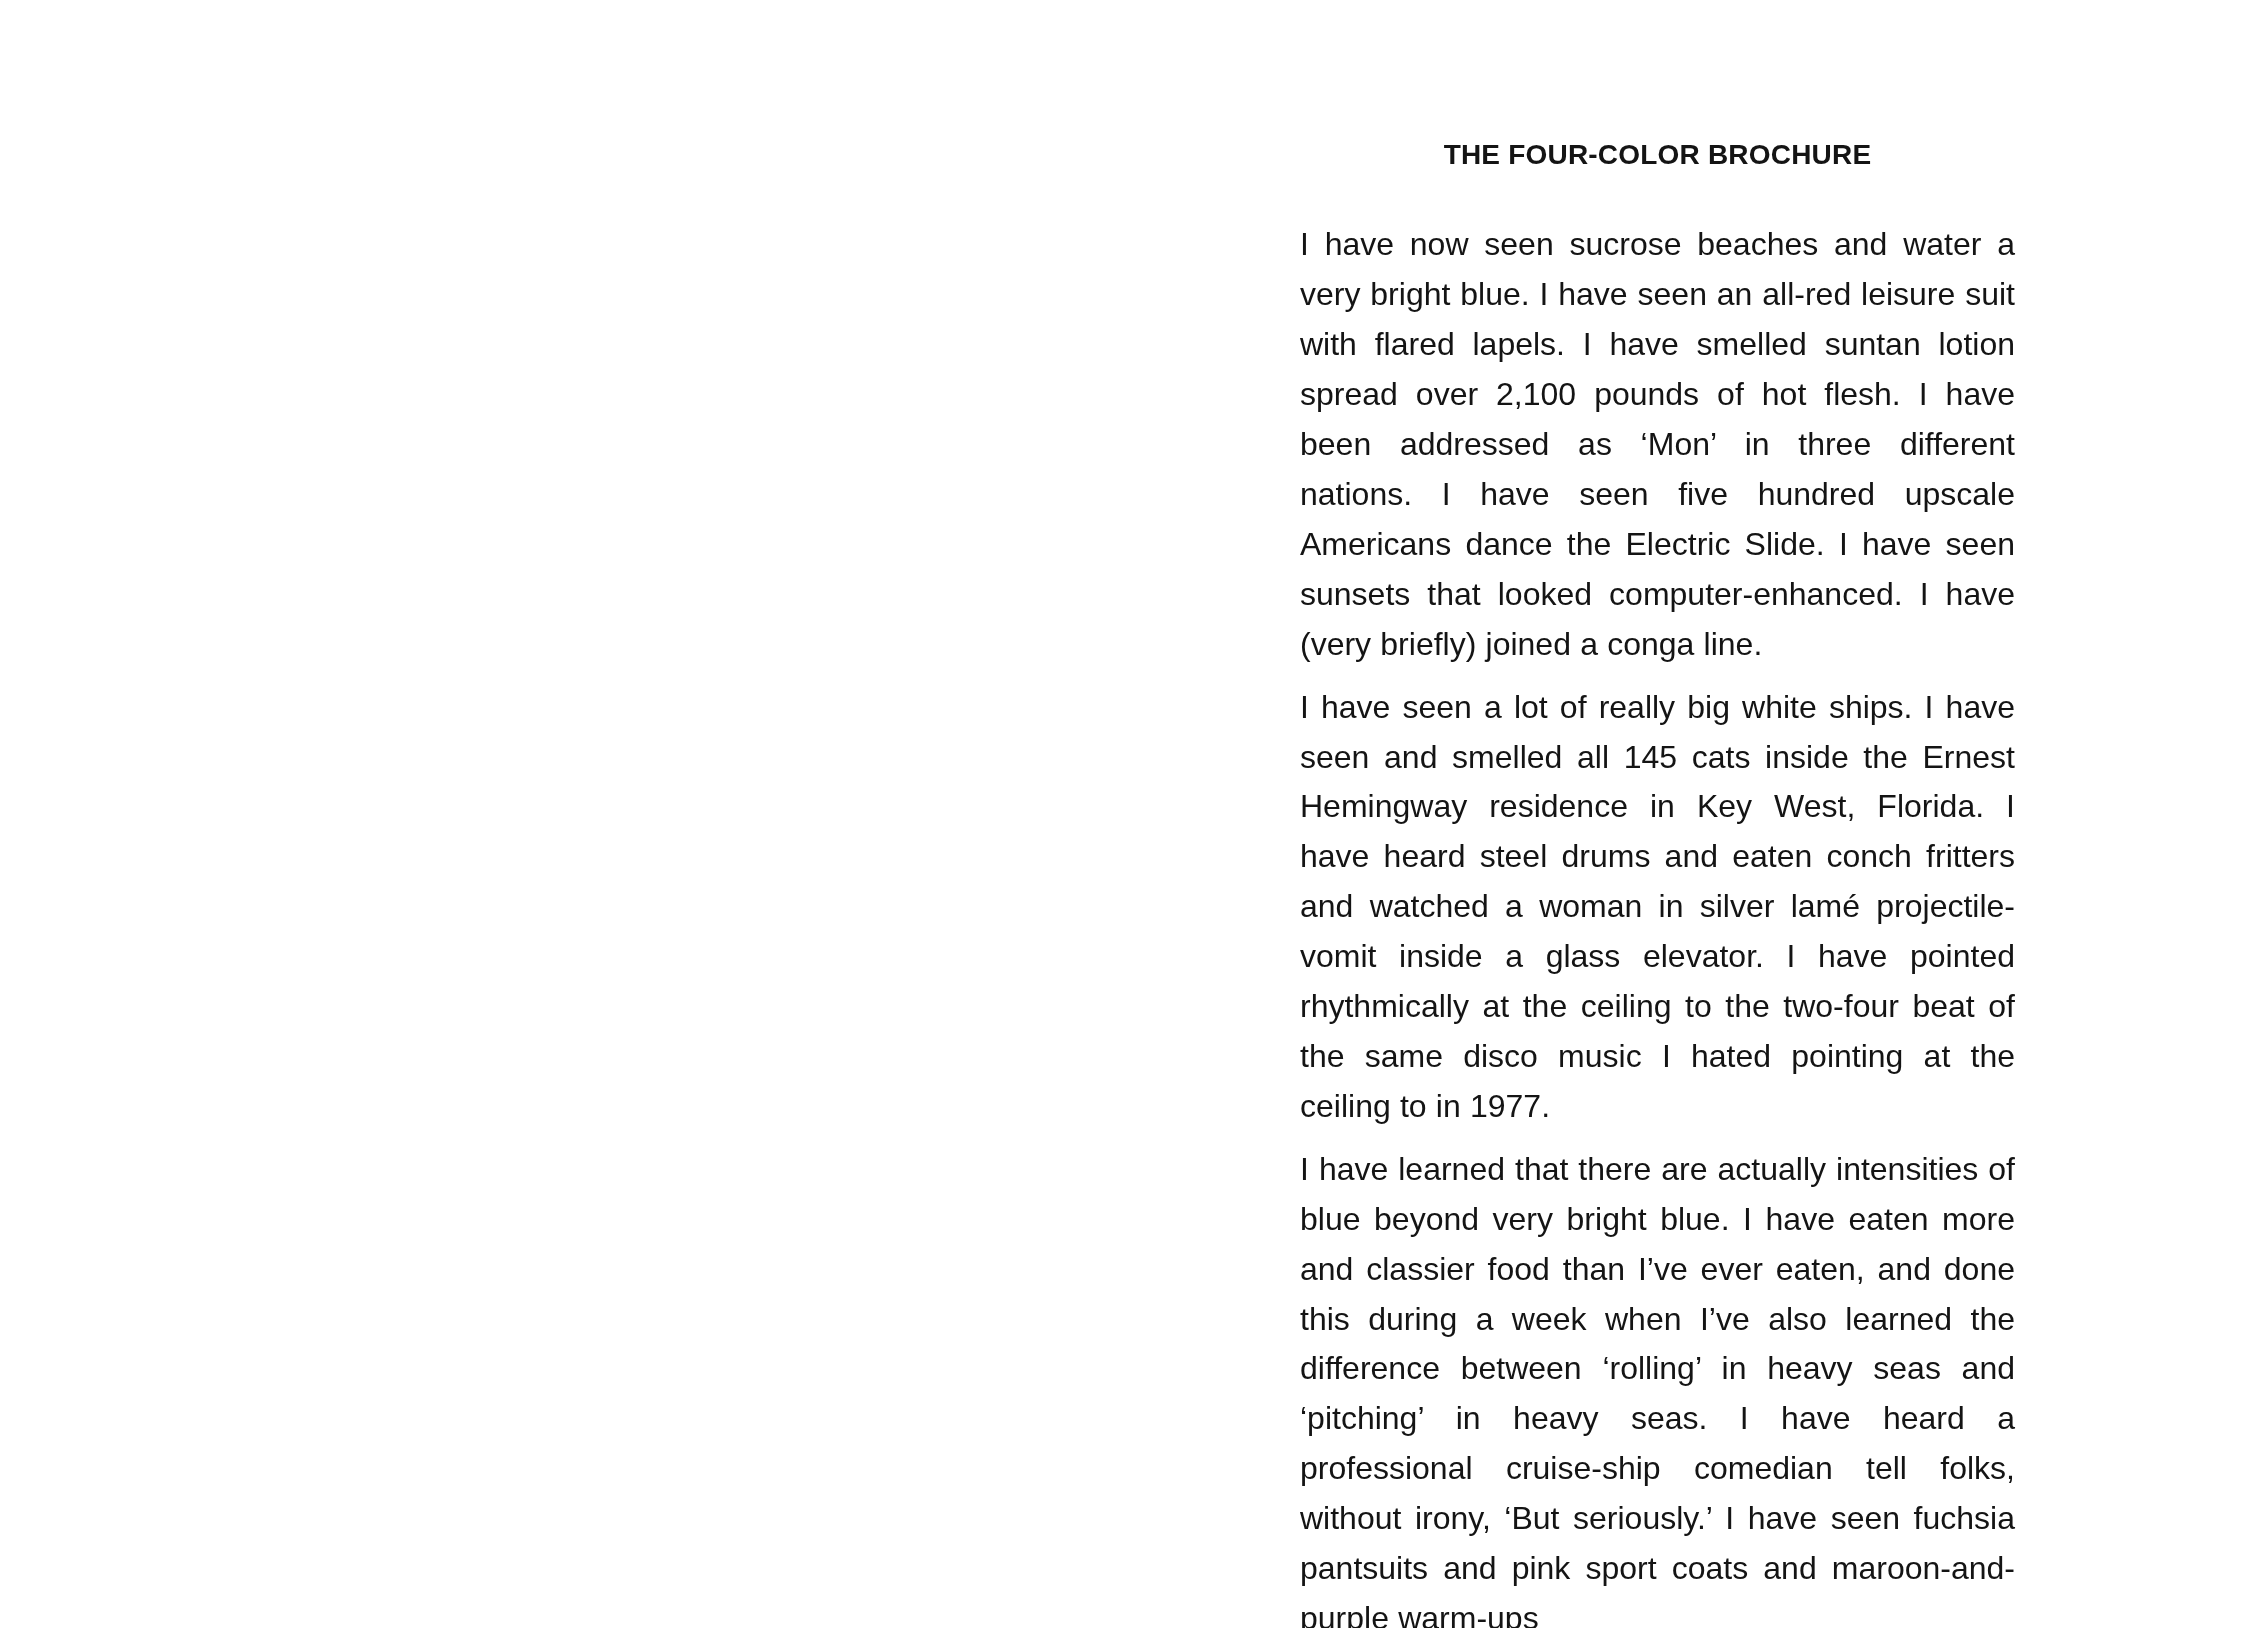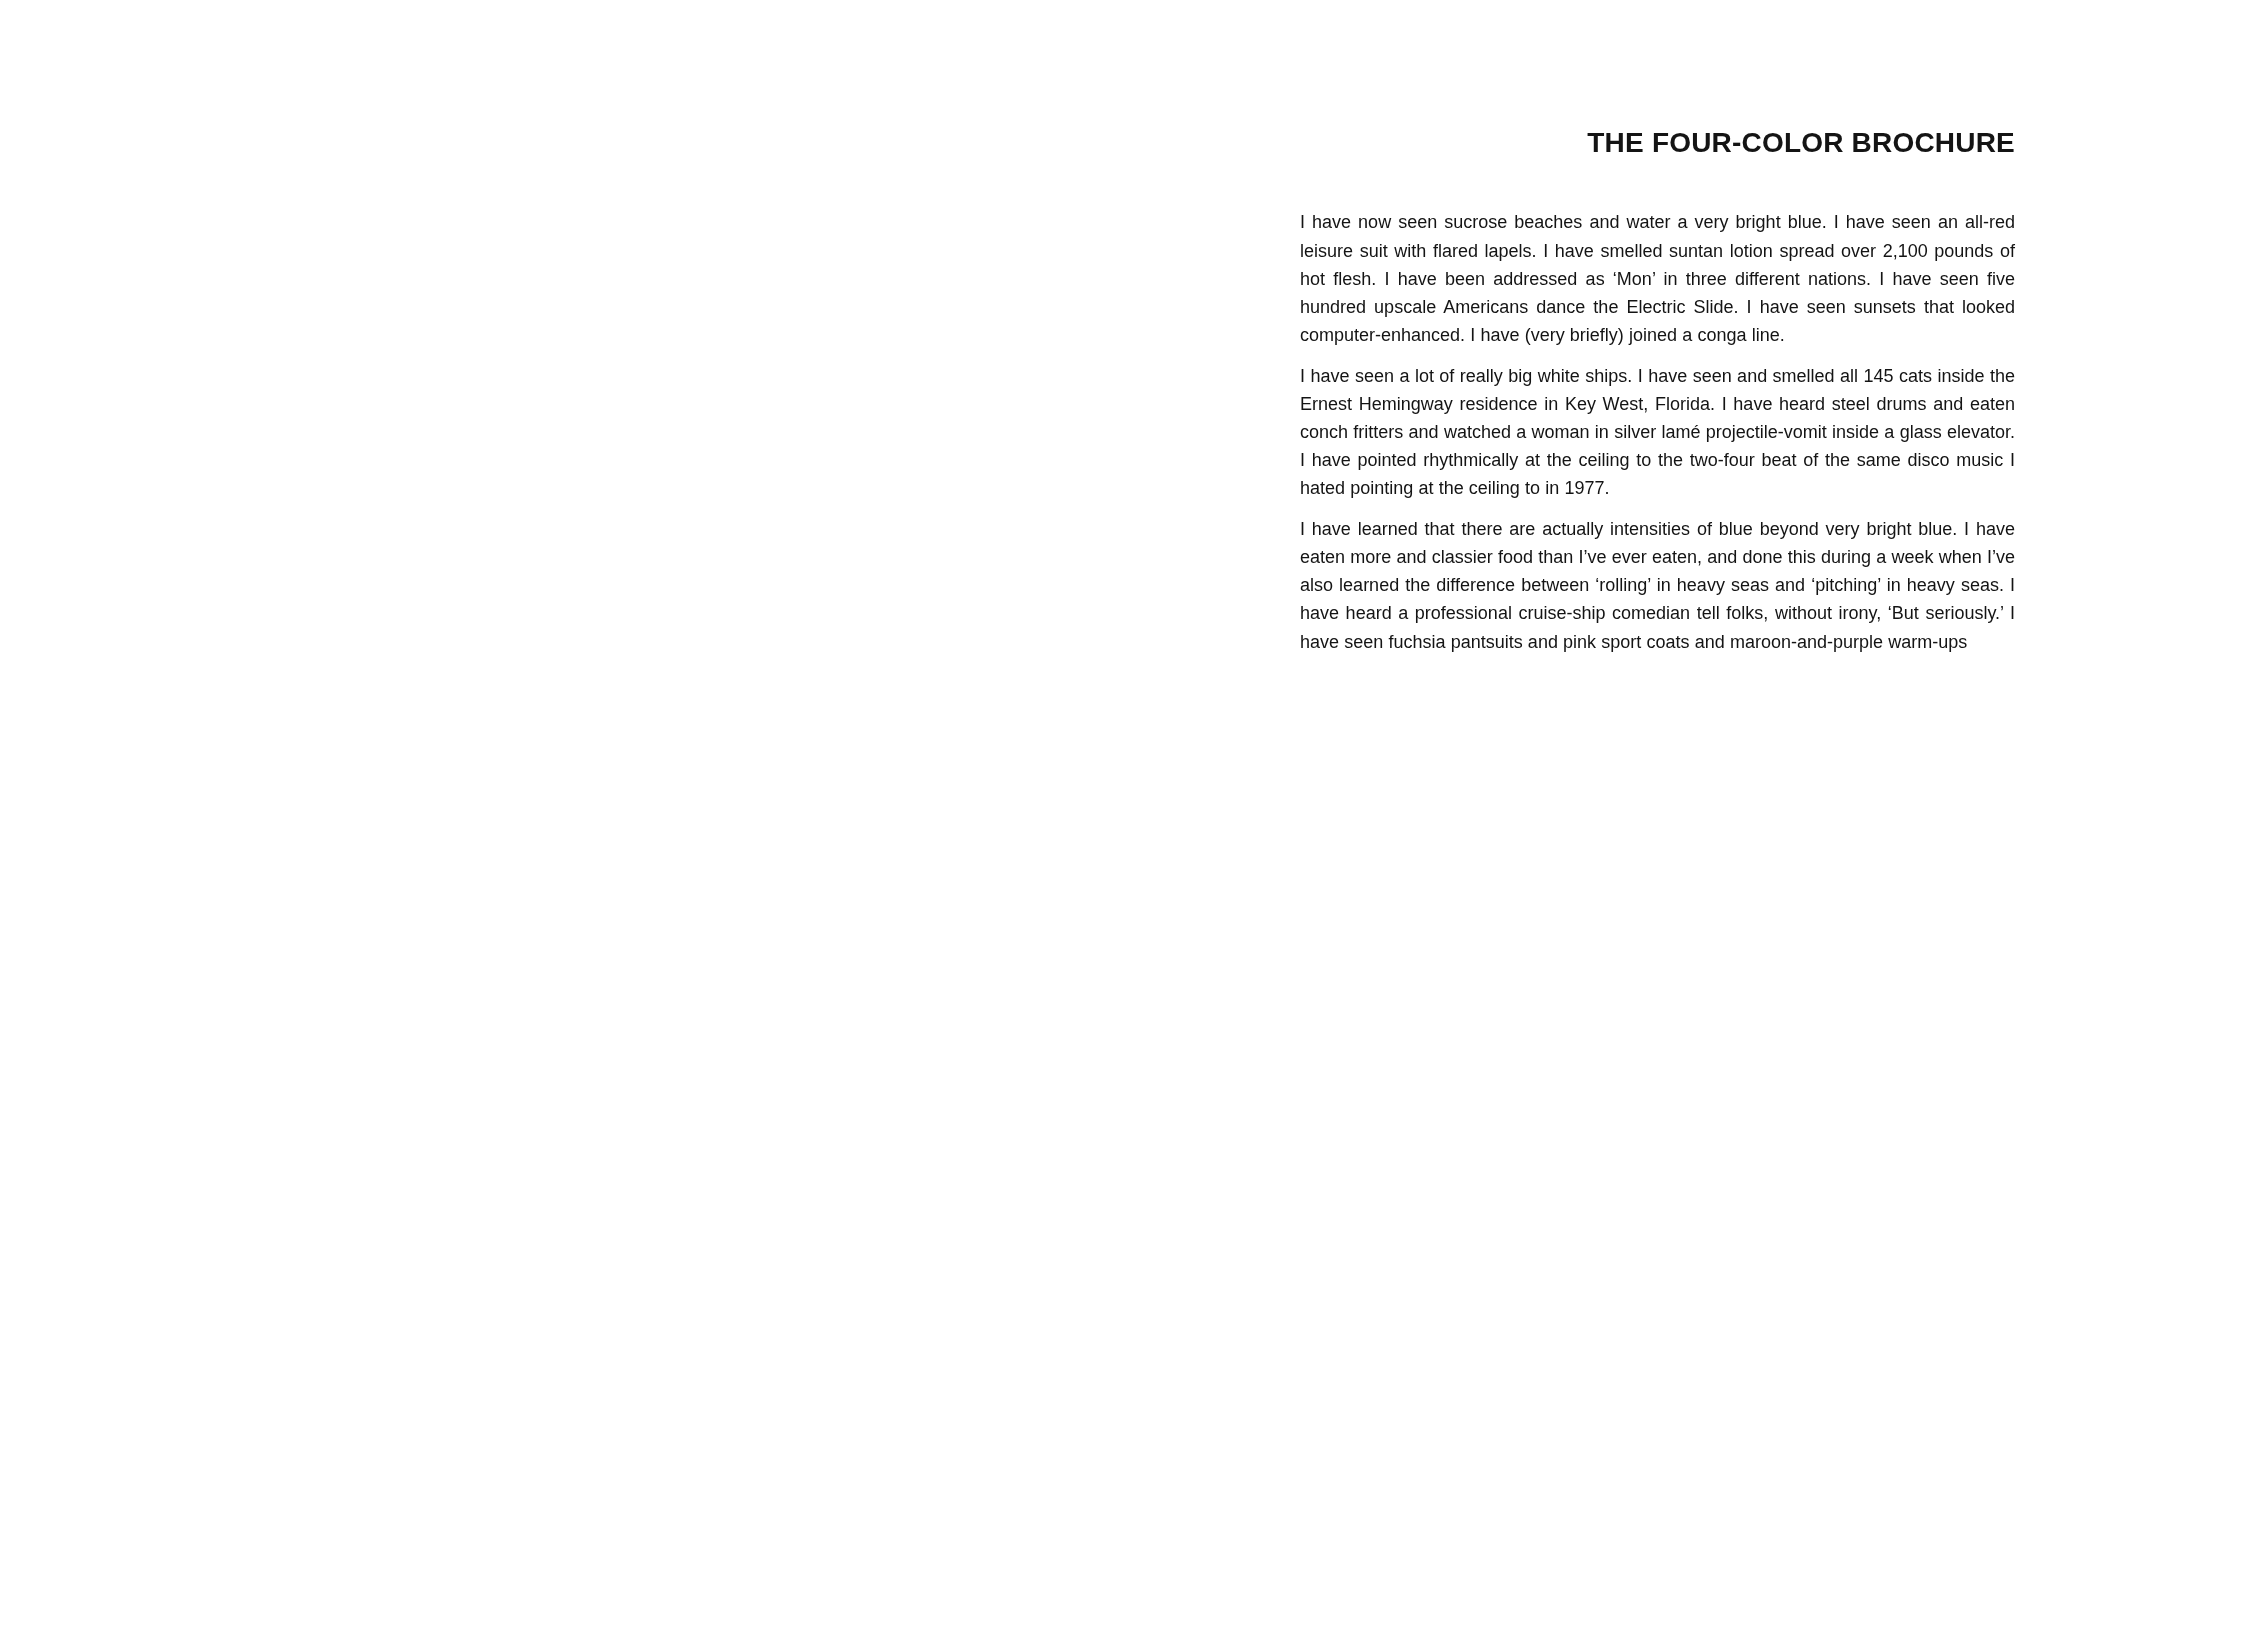--- a/index.html
+++ b/index.html
@@ -24,28 +24,28 @@
     position: absolute;
     left: 1300px;
     top: 127px;
     width: 715px;
   }
   .heading {
     font-size: 28px;
     font-weight: bold;
     line-height: 1.16;
     letter-spacing: 0.2px;
-    margin: 0 0 0 0;
-    text-align: right;
+    margin: 12px 0 0 0;
+    text-align: center;
   }
   .heading .line2 {
     display: block;
   }
   .body-par {
-    font-size: 18px;
+    font-size: 32px;
     line-height: 1.56;
     text-align: justify;
     margin: 0;
     -webkit-hyphens: none;
     hyphens: none;
     word-spacing: 0.01em;
   }
   .body-par.first {
     margin-top: 49px;
   }

